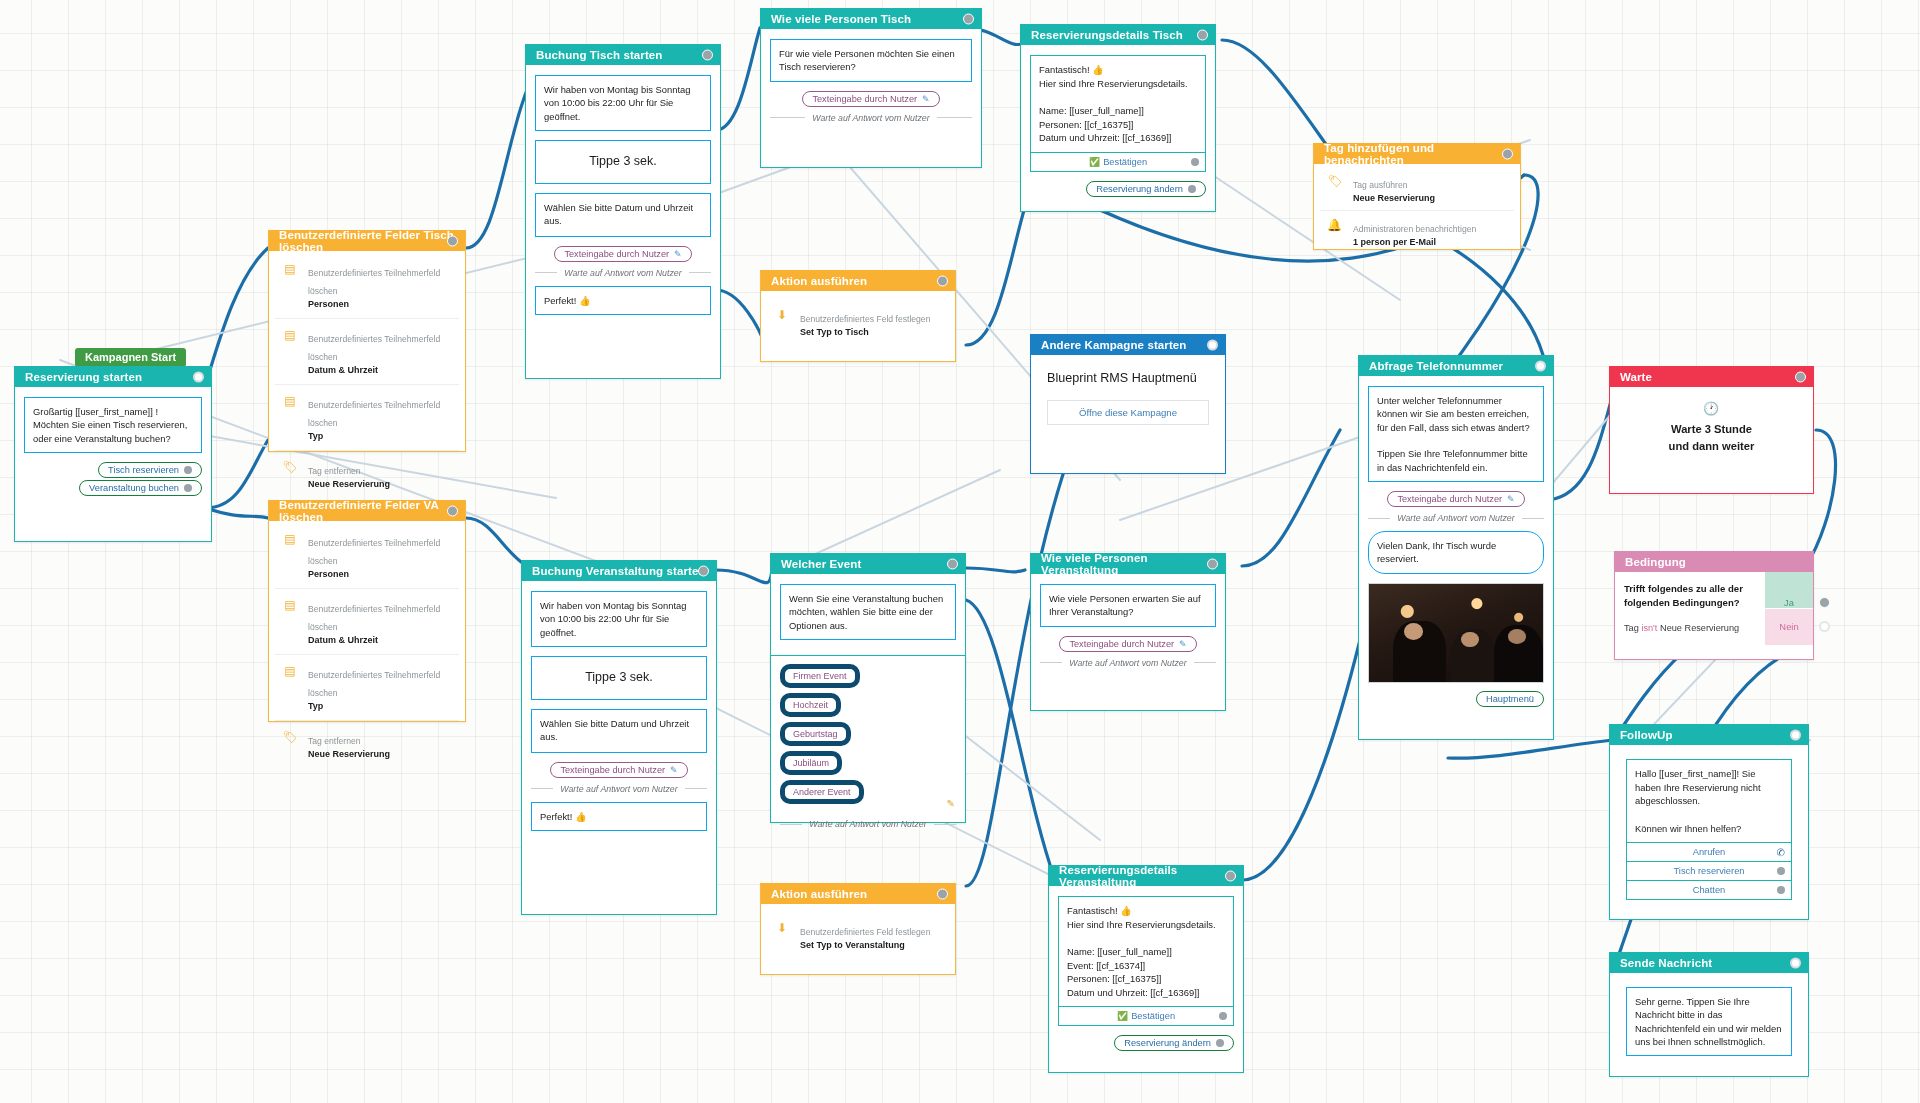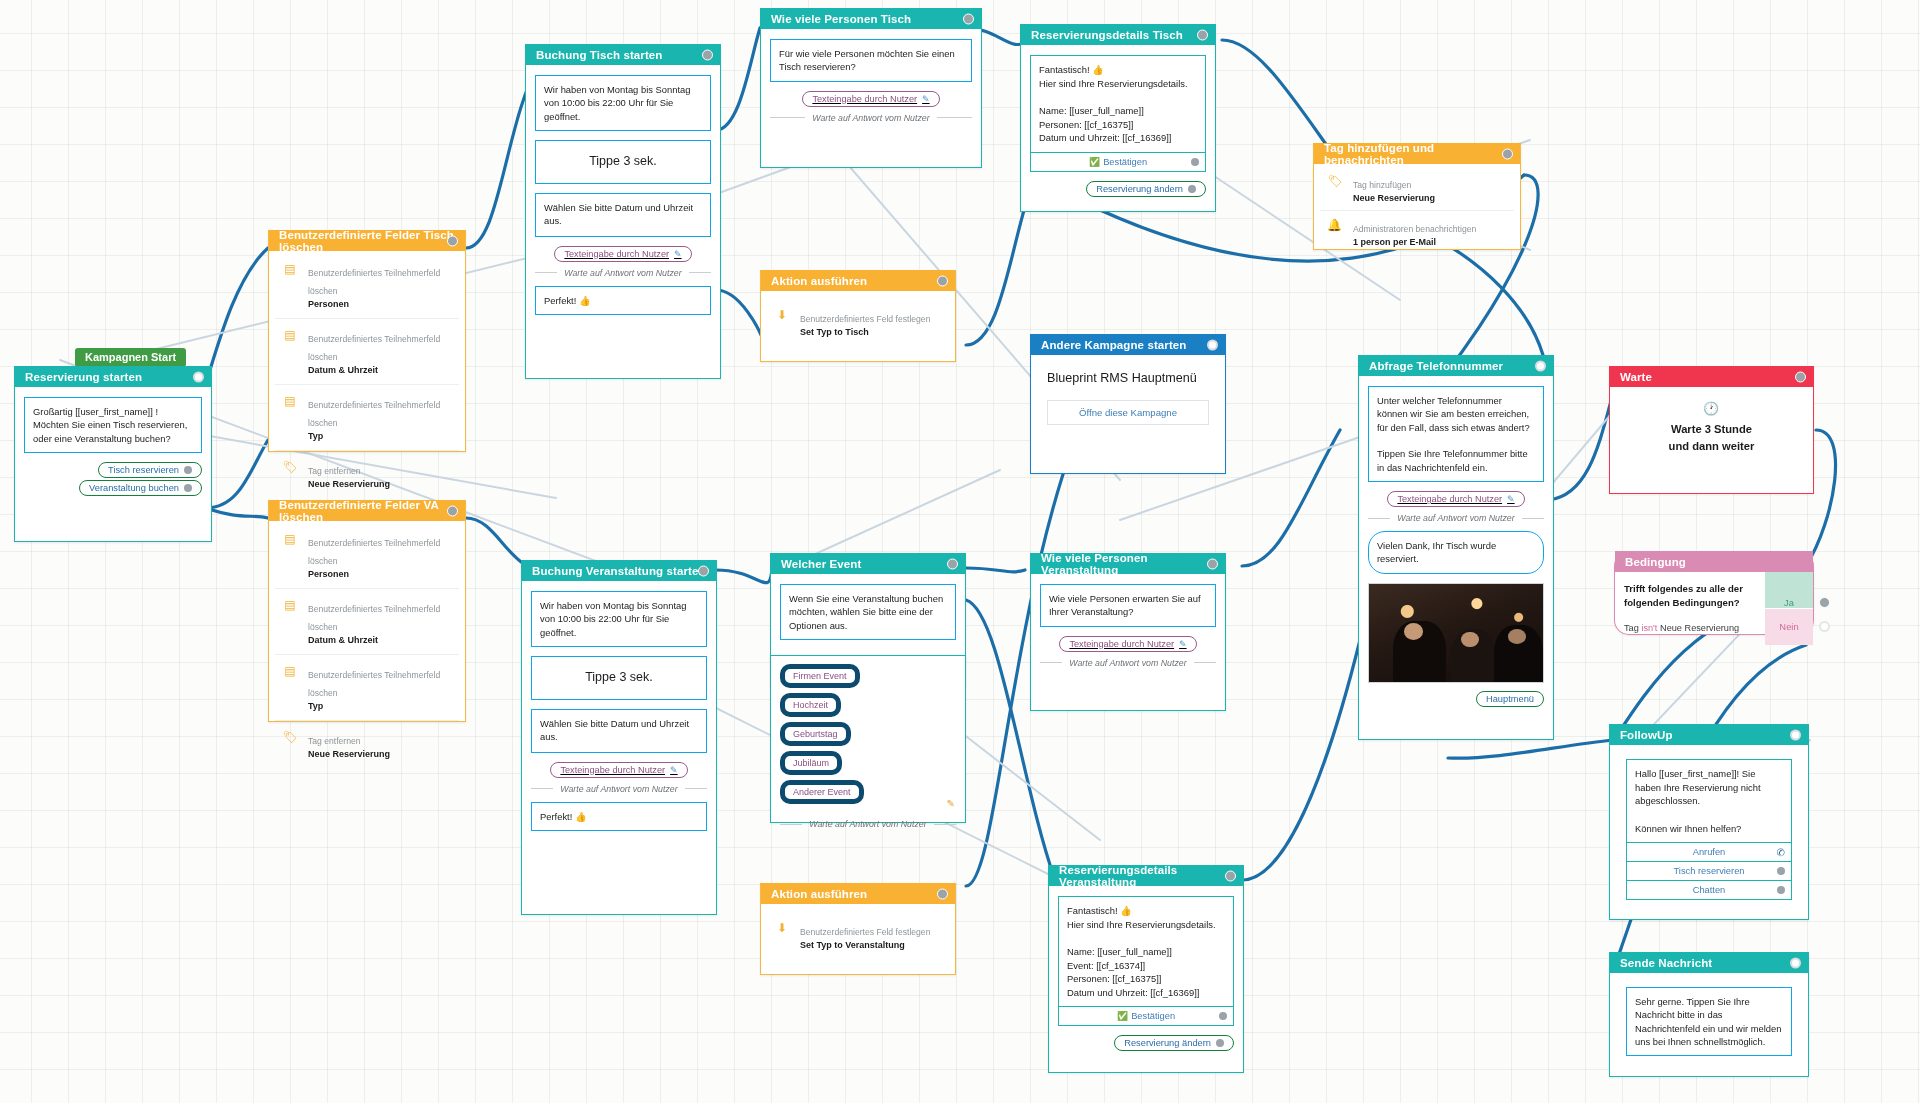--- a/index.html
+++ b/index.html
@@ -89,21 +89,21 @@
   .row-opt .phone { position:absolute; right:6px; color:#1b5e8f; font-size:10px; }
   .chk { color:#2fae4c; margin-right:3px; font-size:9px; }
 
   .pill {
     display:inline-flex; align-items:center; gap:5px;
     border:1px solid #9a5b8c; color:#8a4f80;
     border-radius:11px; padding:2px 9px;
     font-size:9.2px; background:#fff;
   }
   .pill .pen { color:#4e8fcb; font-size:9px; }
-  .pill-wrap { display:flex; justify-content:center; margin-bottom:3px;text-decoration:underline; }
+  .pill-wrap { display:flex; justify-content:center; margin-bottom:3px; }
 
   .pill-blue {
     display:inline-flex; align-items:center; gap:5px;
     border:1px solid #15803d; color:#2a6ea8;
     border-radius:11px; padding:2px 9px; font-size:9.3px; background:#fff;
   }
   .pill-blue .dot { width:8px; height:8px; border-radius:50%; background:#9aa3a8; display:inline-block; }
   .pill-blue-wrap { display:flex; justify-content:flex-end; margin-top:2px; }
 
   .opt-btn {
@@ -431,21 +431,21 @@
   </div>
 
   <div class="node orange" style="left:1313px; top:143px; width:208px; height:107px;">
     <div class="hdr">
       <span>Tag hinzufügen und benachrichten</span>
       <span class="port"></span>
     </div>
     <div class="body" style="padding:3px 6px;">
       <div class="action-row" style="padding:7px 4px 7px 6px;">
           <span class="ico">🏷</span>
-          <span><span class="lbl">Tag hinzufügen</span><div class="val">Neue Reservierung</div></span>
+          <span><span class="lbl">Tag ausführen</span><div class="val">Neue Reservierung</div></span>
         </div>
       <div class="action-row" style="padding:7px 4px 7px 6px;">
           <span class="ico">🔔</span>
           <span><span class="lbl">Administratoren benachrichtigen</span><div class="val">1 person per E-Mail</div></span>
         </div>
     </div>
   </div>
 
   <div class="node teal" style="left:1358px; top:355px; width:196px; height:385px;">
     <div class="hdr">
@@ -565,21 +565,21 @@
       <span>Warte</span>
       <span class="port"></span>
     </div>
     <div class="wait-inner">
       <div class="clock">🕐</div>
       <div class="t" style="white-space:pre-line;">Warte 3 Stunde
 und dann weiter</div>
     </div>
   </div>
 
-  <div class="node pink" style="left:1614px; top:551px; width:200px; height:84px;border-radius:15px;">
+  <div class="node pink" style="left:1614px; top:551px; width:200px; height:109px;">
     <div class="hdr">
       <span>Bedingung</span>
     </div>
     <div class="cond-body">
       <div class="cond-left">
         <div class="cond-q">Trifft folgendes zu alle der folgenden Bedingungen?</div>
         <div class="cond-rule">
           <span>Tag</span>
           <em>isn't</em>
           <span>Neue Reservierung</span>

